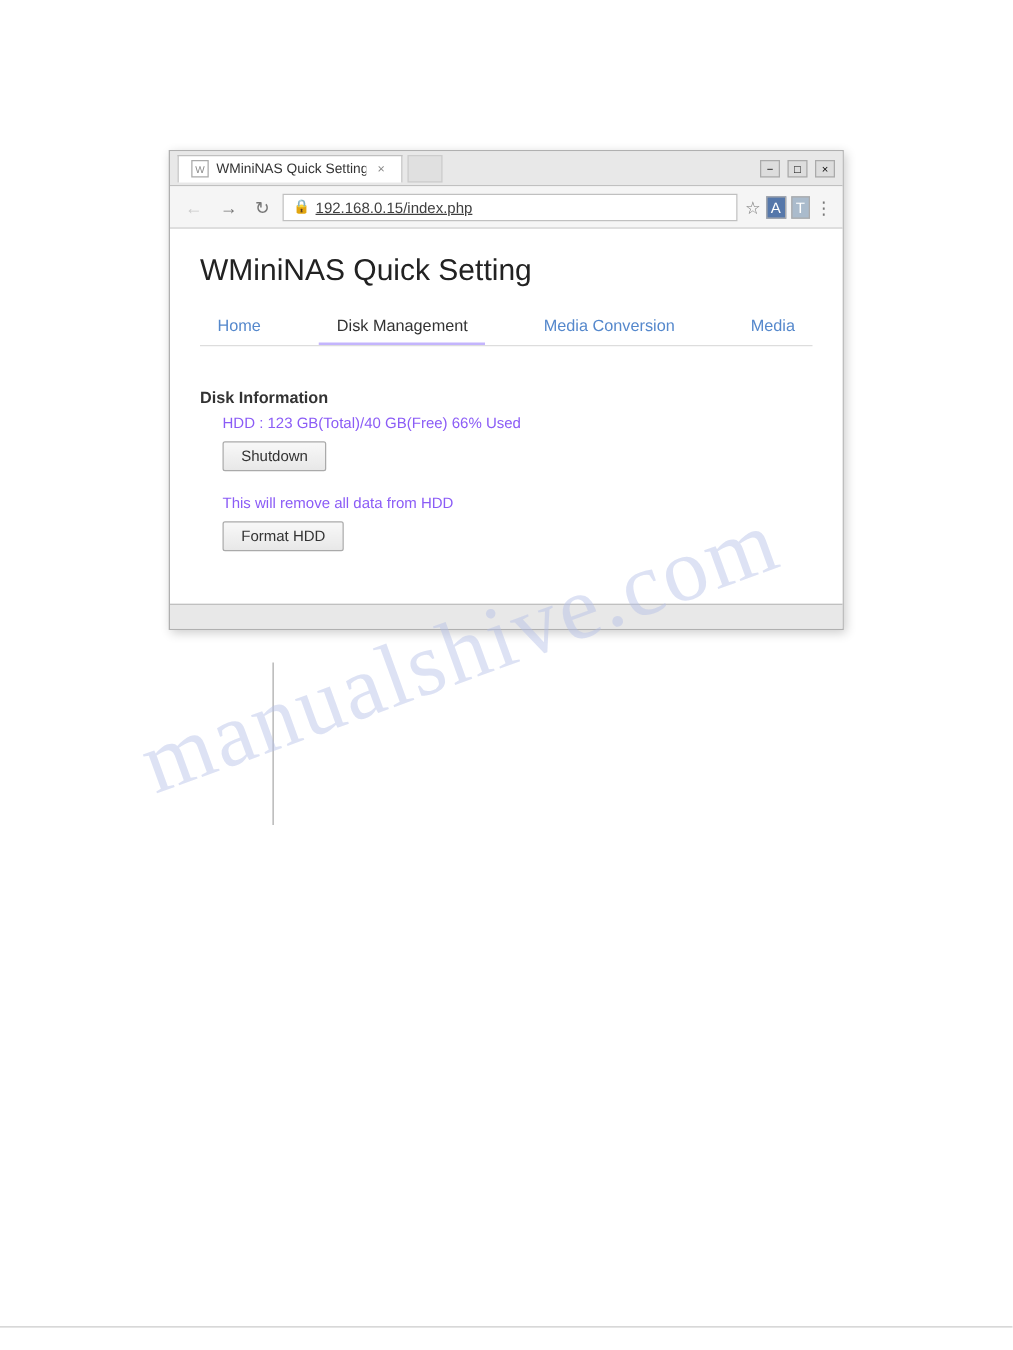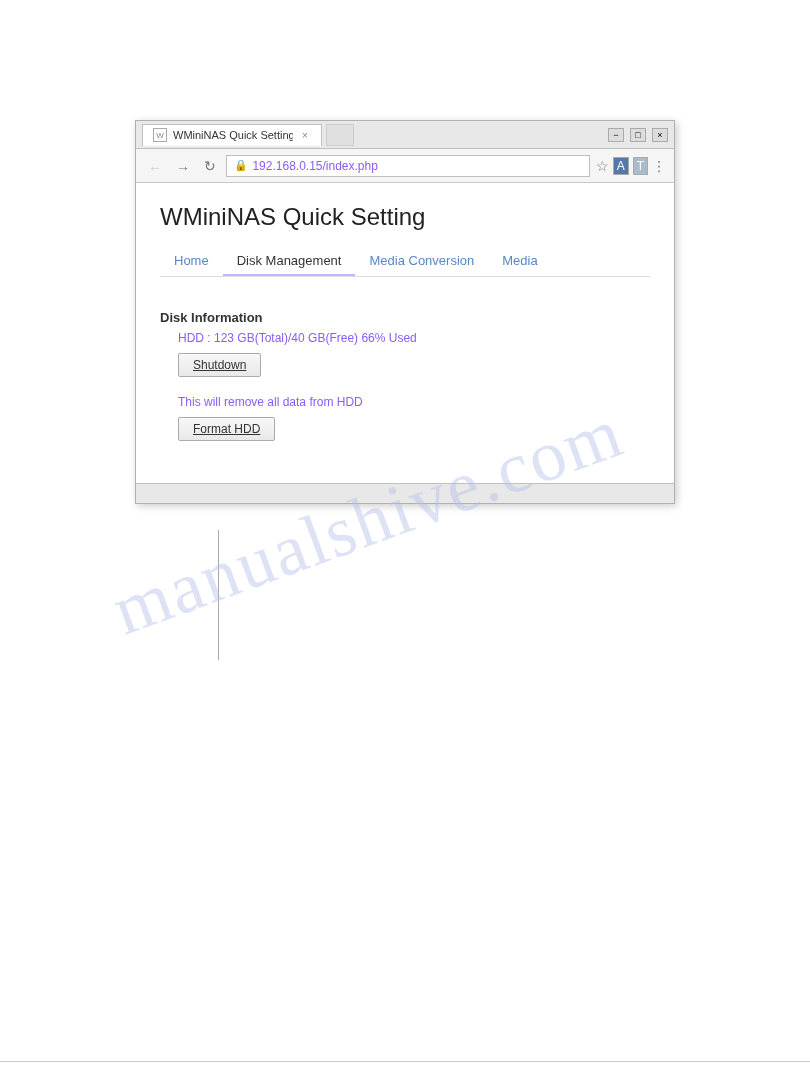--- a/index.html
+++ b/index.html
@@ -153,21 +153,22 @@
       gap: 4px;
     }
 
     .address-lock {
       font-size: 11px;
       color: #555;
     }
 
     .address-text {
       font-size: 12px;
-      color: #8b5cf6;
+      color: #404040;
+      text-decoration: underline;
     }
 
     .address-actions {
       display: flex;
       align-items: center;
       gap: 4px;
     }
 
     .addr-icon {
       font-size: 14px;
@@ -188,20 +189,21 @@
       color: #222;
       margin-bottom: 16px;
     }
 
     
     .nav-tabs {
       display: flex;
       border-bottom: 1px solid #ddd;
       margin-bottom: 25px;
       gap: 0;
+      justify-content: space-between;
     }
 
     .nav-tab {
       padding: 6px 14px;
       font-size: 13px;
       cursor: pointer;
       color: #5588cc;
       border-bottom: 2px solid transparent;
       text-decoration: none;
     }
@@ -231,21 +233,20 @@
       display: inline-block;
       padding: 4px 14px;
       border: 1px solid #aaa;
       background: linear-gradient(to bottom, #f8f8f8, #e8e8e8);
       font-size: 12px;
       color: #333;
       cursor: pointer;
       border-radius: 2px;
       margin-left: 18px;
       margin-bottom: 14px;
-      text-decoration: underline;
     }
 
     .section-block {
       margin-bottom: 4px;
     }
 
     
     .browser-bottombar {
       background: #e8e8e8;
       height: 20px;

